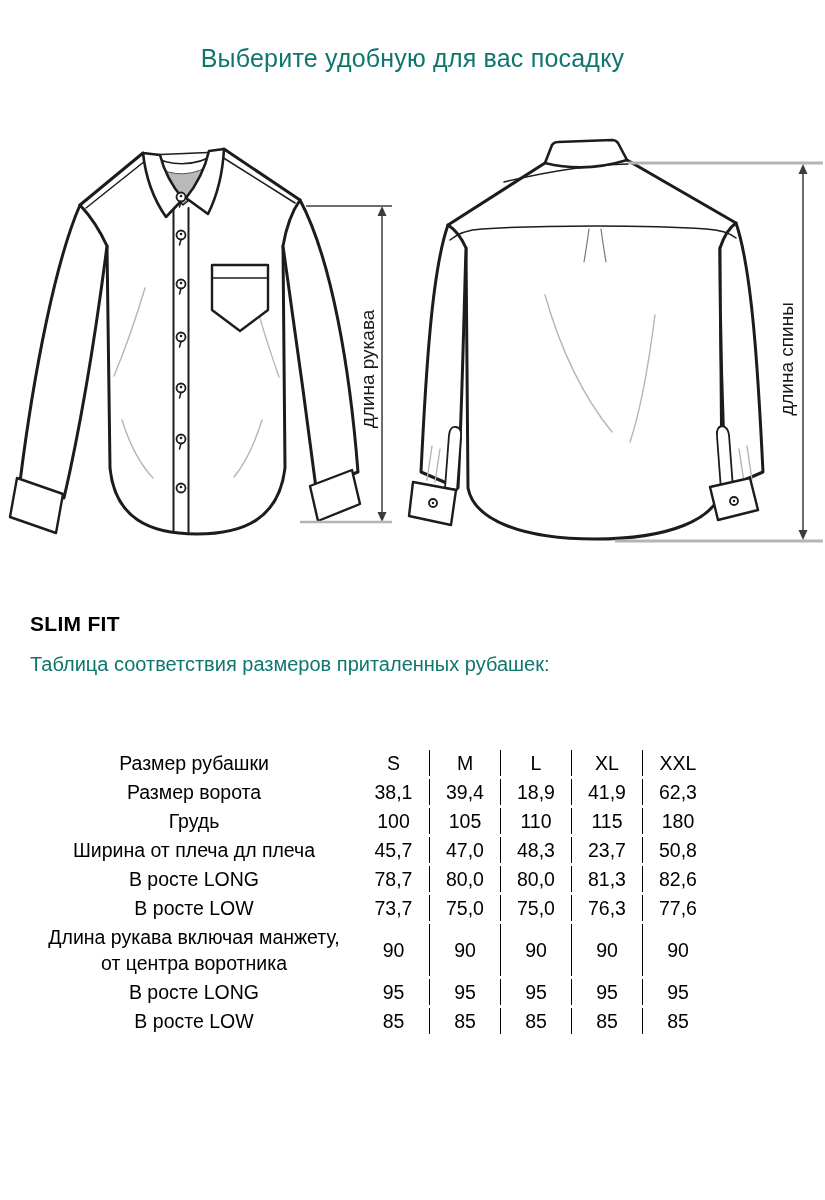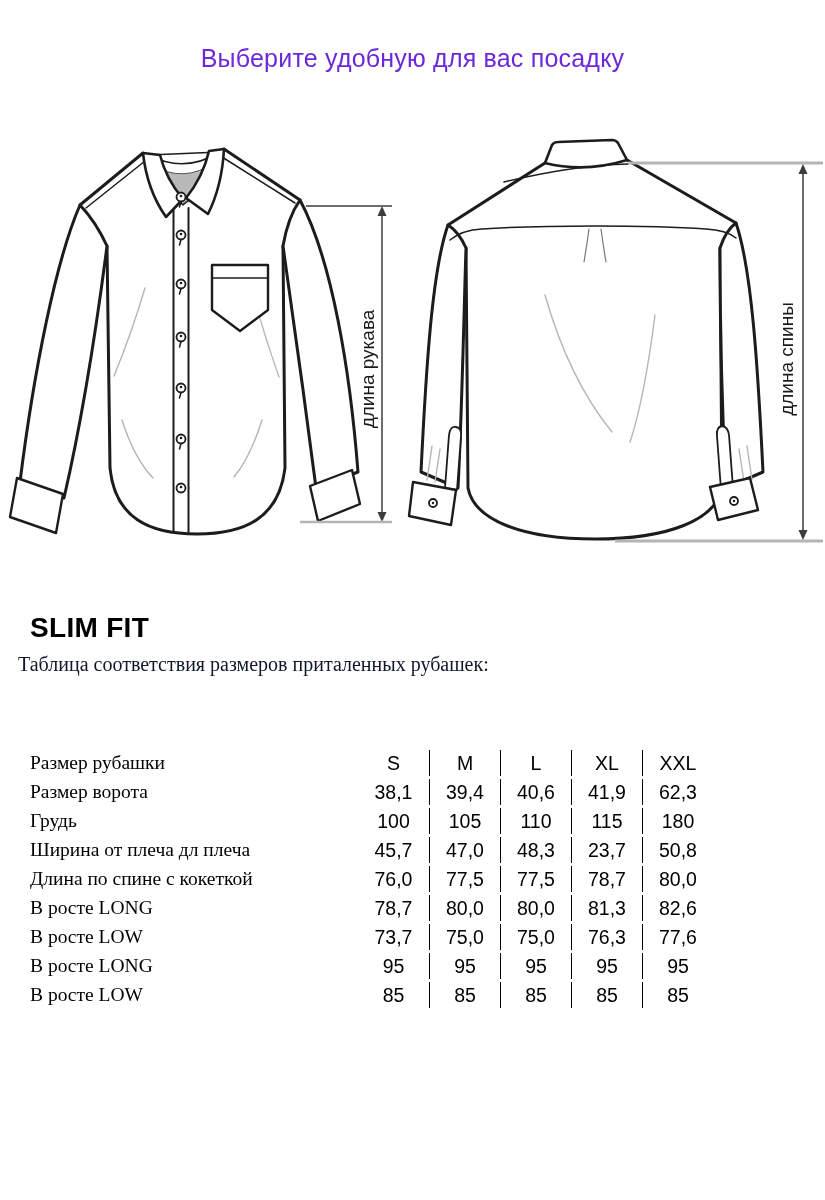--- a/index.html
+++ b/index.html
@@ -15,21 +15,21 @@
     position:relative;
     width:825px;height:1200px;
     background:#fff;
     font-family:"Liberation Sans","DejaVu Sans",sans-serif;
     color:#000;
     overflow:hidden;
   }
   .page-title{
     position:absolute;top:44px;left:0;width:100%;
     text-align:center;
-    font-size:25px;font-weight:400;color:#6d28d9;
+    font-size:25px;font-weight:400;color:#0f766e;
     letter-spacing:0.2px;
   }
   .art{position:absolute;top:120px;left:0;width:825px;height:445px;}
   
   .s-main{fill:#fff;stroke:var(--line);stroke-width:3;stroke-linejoin:round;stroke-linecap:round;}
   .s-outline{fill:none;stroke:var(--line);stroke-width:3;stroke-linejoin:round;stroke-linecap:round;}
   .s-med{fill:#fff;stroke:var(--line);stroke-width:2.4;stroke-linejoin:round;}
   .s-thin{fill:none;stroke:var(--line);stroke-width:1.5;stroke-linecap:round;}
   .s-fillonly{fill:#fff;stroke:none;}
   .s-crease{fill:none;stroke:var(--crease);stroke-width:1.4;stroke-linecap:round;}
@@ -47,34 +47,34 @@
     position:absolute;
     transform:translate(-50%,-50%) rotate(-90deg);
     white-space:nowrap;
     font-size:19px;color:#1a1a1a;
   }
   .measure-label.front{left:368px;top:369px;}
   .measure-label.back{left:787px;top:359px;}
 
   .fit-heading{
     position:absolute;left:30px;top:612px;
-    font-size:28px;font-weight:700;color:#000;
+    font-size:21px;font-weight:700;color:#000;
     letter-spacing:0.3px;
   }
   .table-caption{
-    position:absolute;left:18px;top:653px;
-    font-size:20px;font-weight:400;color:#0f172a;font-family:Liberation Serif, serif;
+    position:absolute;left:30px;top:653px;
+    font-size:20px;font-weight:400;color:#0f766e;
   }
   table.size-table{
     position:absolute;left:30px;top:747px;
     border-collapse:separate;border-spacing:0 3px;
     font-size:19.5px;color:#000;
   }
   table.size-table td{padding:0;line-height:26px;vertical-align:middle;}
-  td.lbl{width:328px;text-align:left;white-space:pre-line;font-family:Liberation Serif, serif;}
+  td.lbl{width:328px;text-align:center;white-space:pre-line;}
   td.val{width:71px;text-align:center;border-left:1.5px solid #000;}
   td.val.first{border-left:none;}
 </style>
 </head>
 <body>
 
 <div class="page">
 
   <div class="page-title">Выберите удобную для вас посадку</div>
 
@@ -193,65 +193,66 @@
           <td class="val first">S</td>
           <td class="val">M</td>
           <td class="val">L</td>
           <td class="val">XL</td>
           <td class="val">XXL</td>
         </tr>
         <tr>
           <td class="lbl">Размер ворота</td>
           <td class="val first">38,1</td>
           <td class="val">39,4</td>
-          <td class="val">40,6</td>
+          <td class="val">18,9</td>
           <td class="val">41,9</td>
           <td class="val">62,3</td>
         </tr>
         <tr>
           <td class="lbl">Грудь</td>
           <td class="val first">100</td>
           <td class="val">105</td>
           <td class="val">110</td>
           <td class="val">115</td>
           <td class="val">180</td>
         </tr>
         <tr>
           <td class="lbl">Ширина от плеча дл плеча</td>
           <td class="val first">45,7</td>
           <td class="val">47,0</td>
           <td class="val">48,3</td>
           <td class="val">23,7</td>
           <td class="val">50,8</td>
         </tr>
         <tr>
-          <td class="lbl">Длина по спине с кокеткой</td>
-          <td class="val first">76,0</td>
-          <td class="val">77,5</td>
-          <td class="val">77,5</td>
-          <td class="val">78,7</td>
-          <td class="val">80,0</td>
-        </tr>
-        <tr>
           <td class="lbl">В росте LONG</td>
           <td class="val first">78,7</td>
           <td class="val">80,0</td>
           <td class="val">80,0</td>
           <td class="val">81,3</td>
           <td class="val">82,6</td>
         </tr>
         <tr>
           <td class="lbl">В росте LOW</td>
           <td class="val first">73,7</td>
           <td class="val">75,0</td>
           <td class="val">75,0</td>
           <td class="val">76,3</td>
           <td class="val">77,6</td>
         </tr>
         <tr>
+          <td class="lbl">Длина рукава включая манжету,
+от центра воротника</td>
+          <td class="val first">90</td>
+          <td class="val">90</td>
+          <td class="val">90</td>
+          <td class="val">90</td>
+          <td class="val">90</td>
+        </tr>
+        <tr>
           <td class="lbl">В росте LONG</td>
           <td class="val first">95</td>
           <td class="val">95</td>
           <td class="val">95</td>
           <td class="val">95</td>
           <td class="val">95</td>
         </tr>
         <tr>
           <td class="lbl">В росте LOW</td>
           <td class="val first">85</td>

